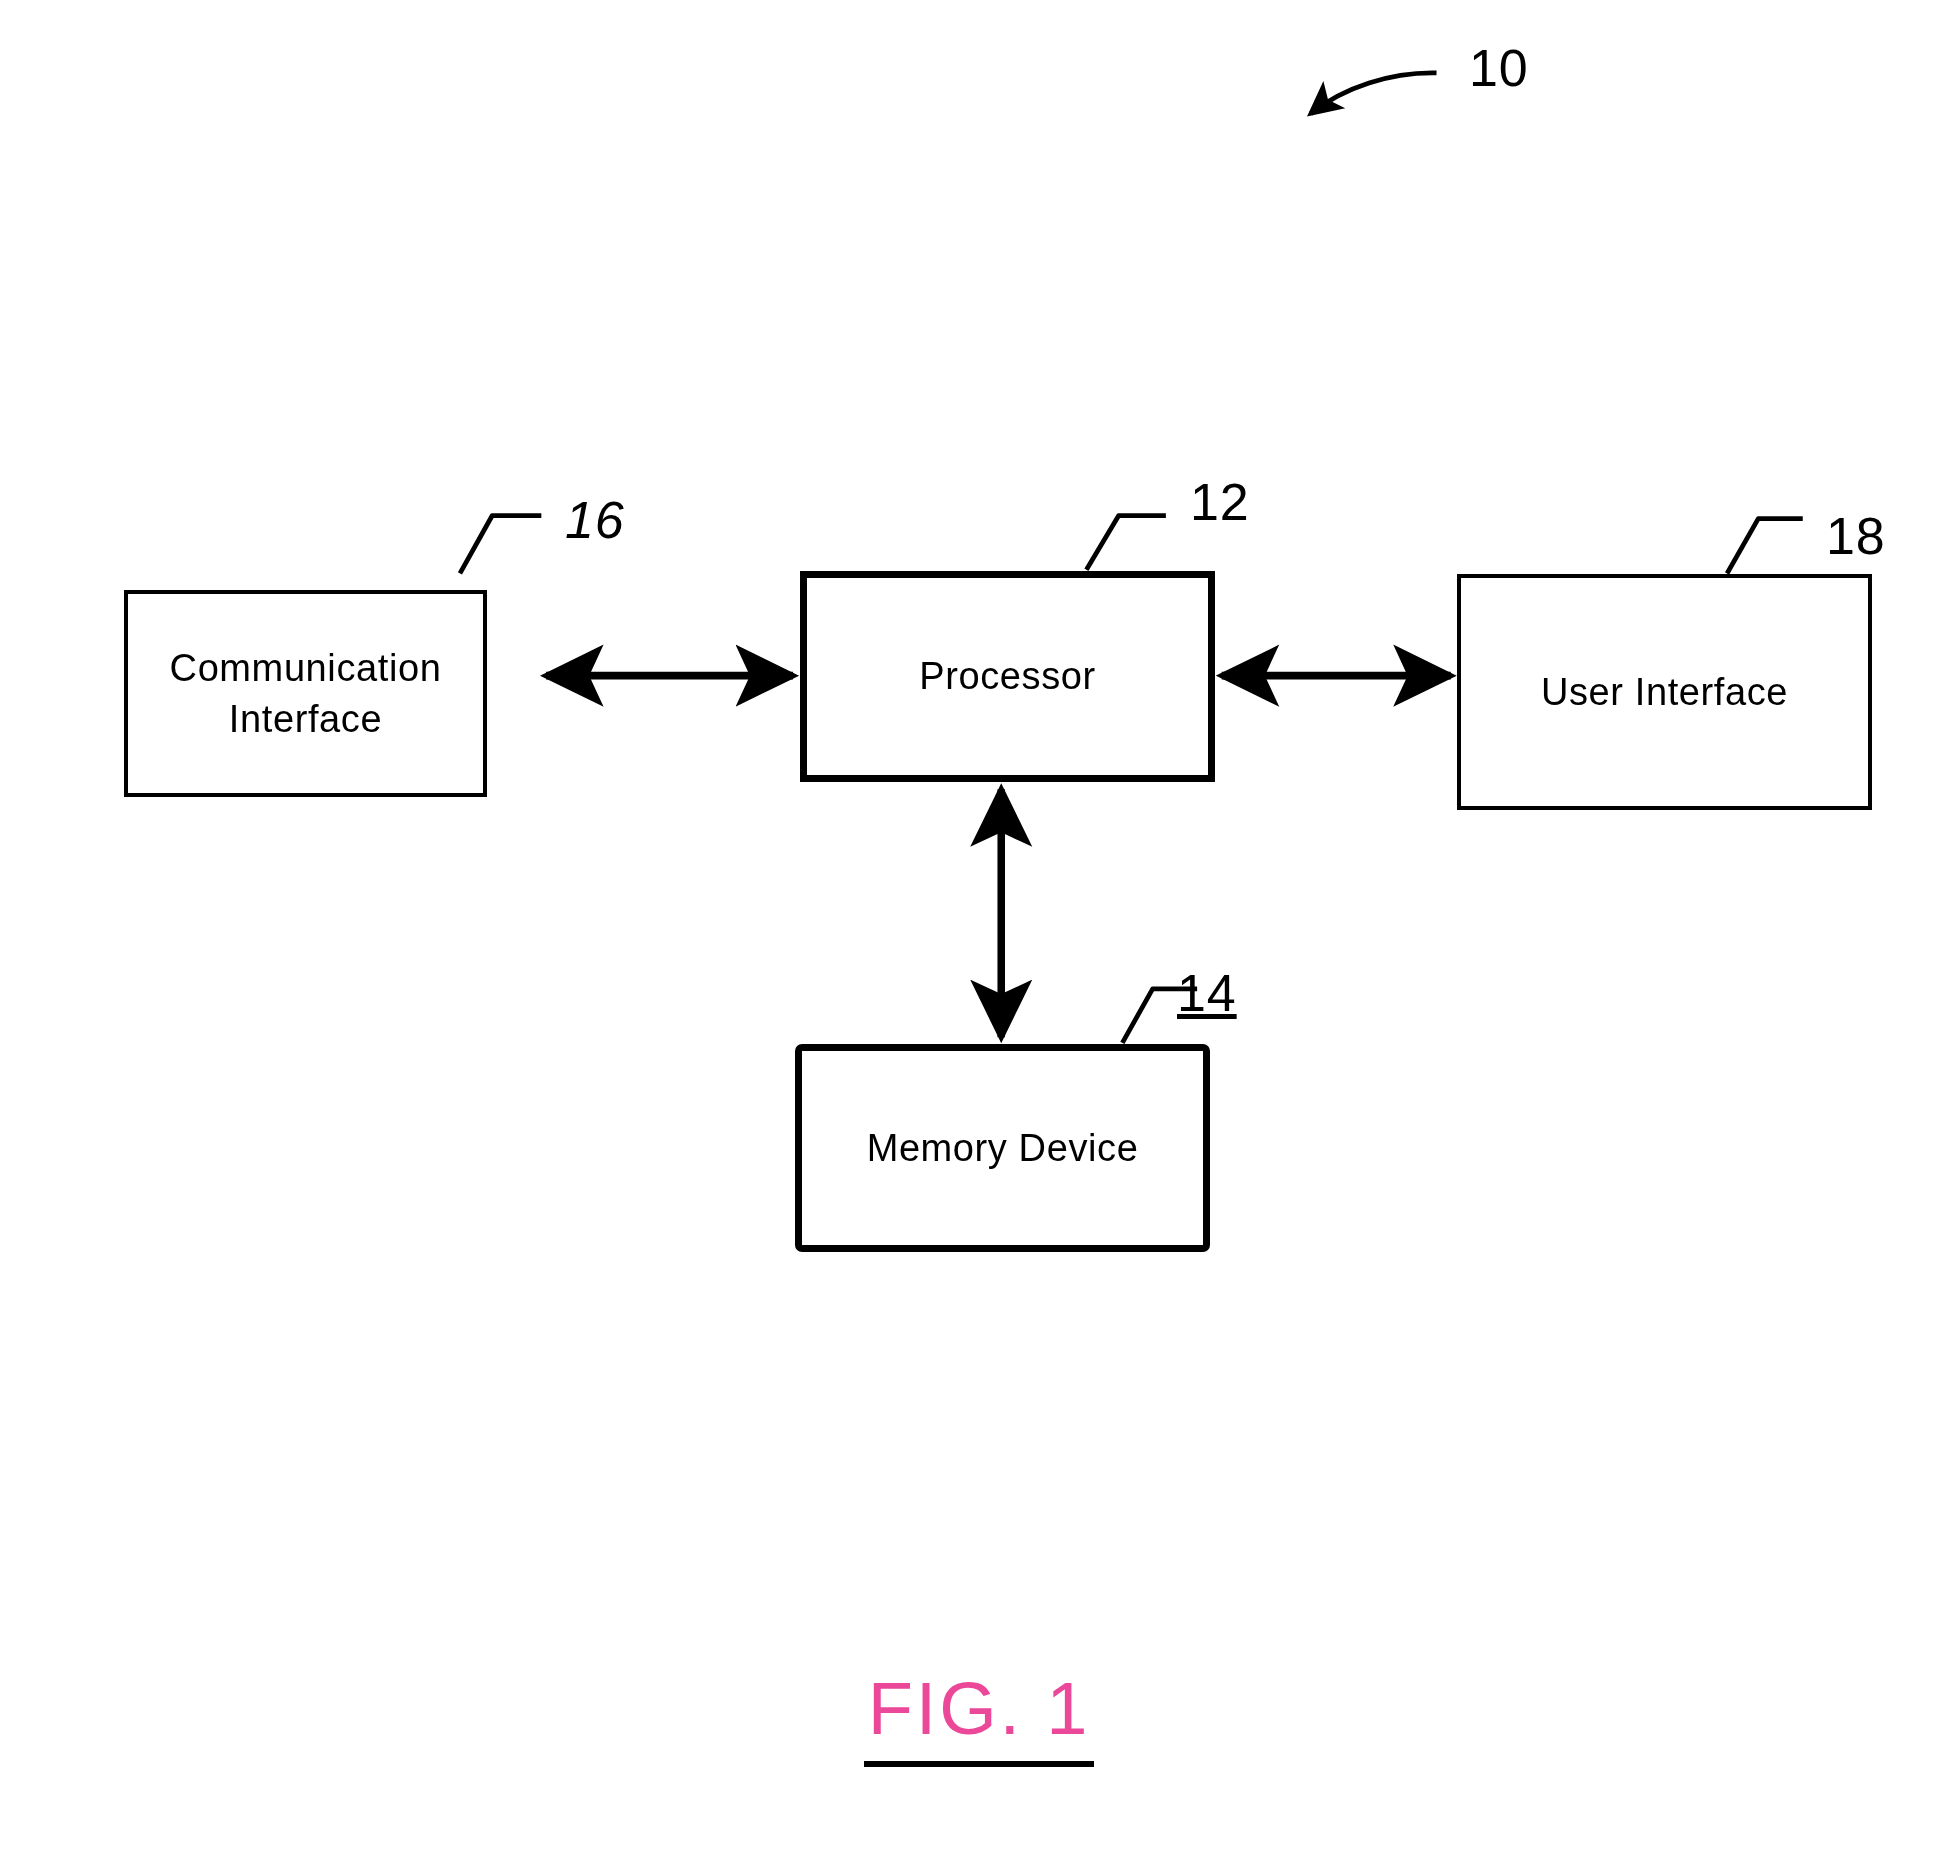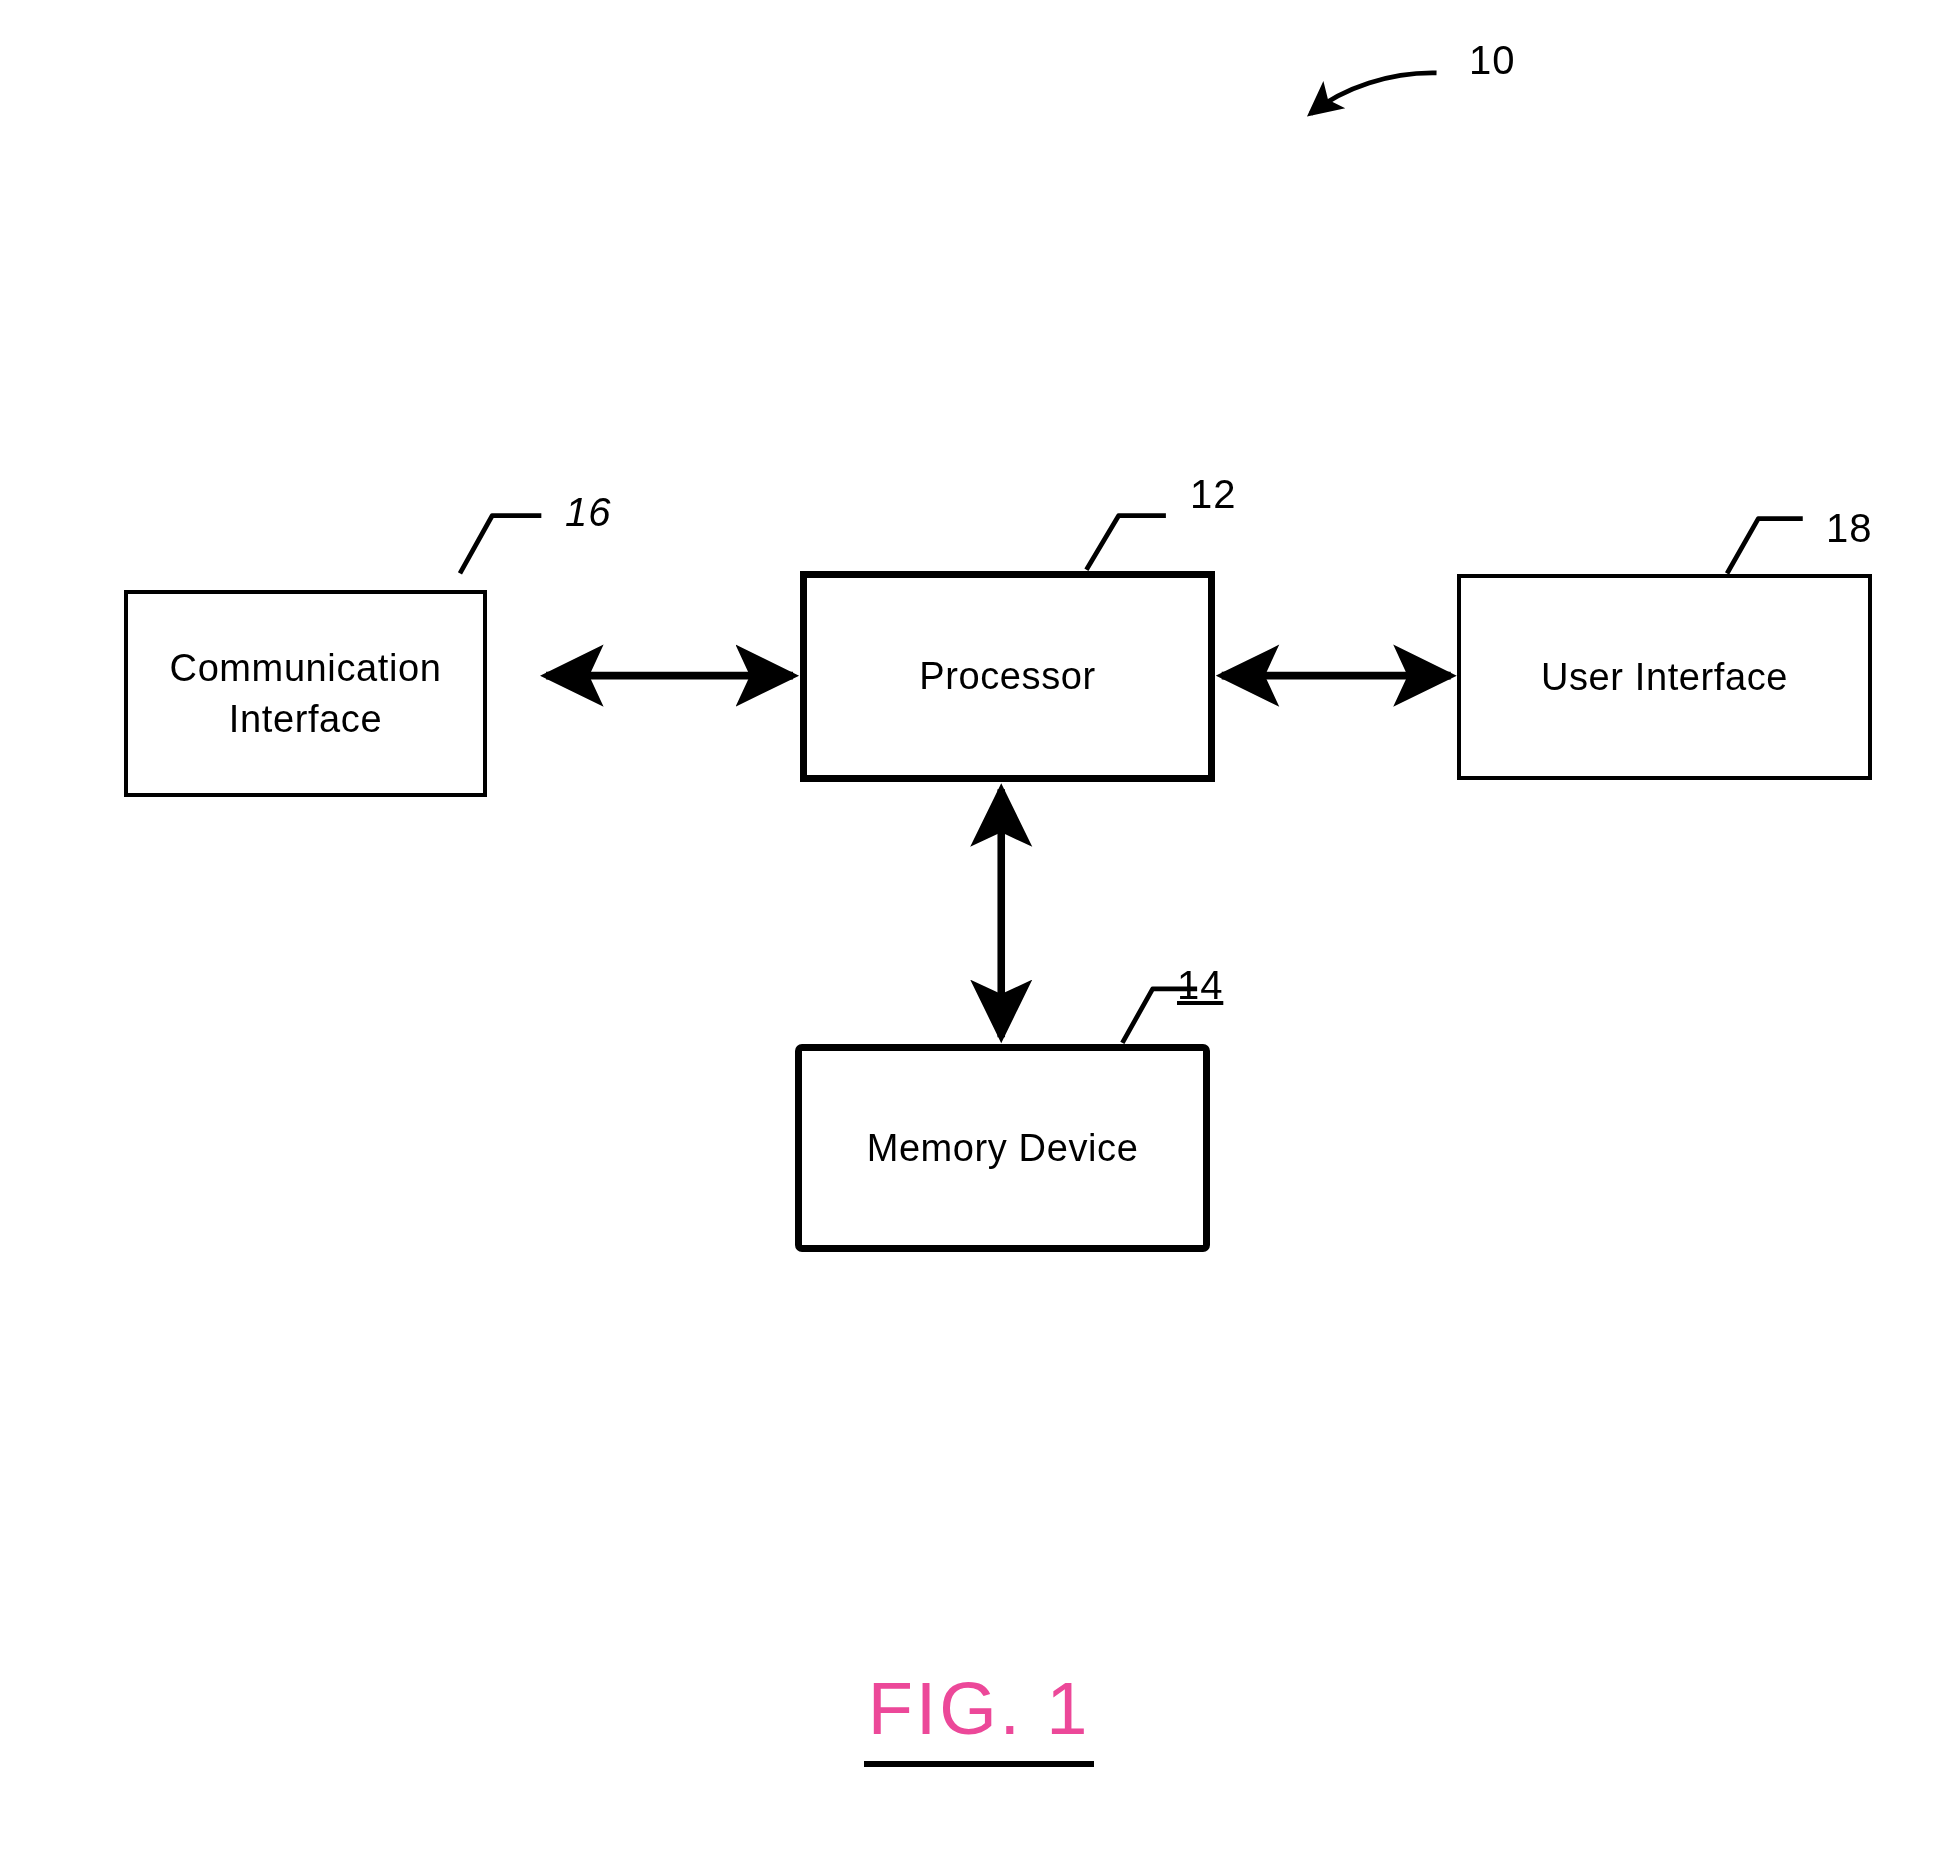--- a/index.html
+++ b/index.html
@@ -41,21 +41,21 @@
   .node-label {
     font-size: 38px;
     line-height: 1.32;
     letter-spacing: 0.6px;
     color: #000000;
     white-space: pre-line;
     font-weight: 400;
   }
   .ref-num {
     position: absolute;
-    font-size: 40px;
+    font-size: 52px;
     letter-spacing: 0.9px;
     color: #000000;
     white-space: nowrap;
   }
   .fig-caption {
     position: absolute;
     left: 0;
     right: 0;
     text-align: center;
     font-size: 74px;
@@ -109,21 +109,21 @@
     <div class="node-label">Communication
 Interface</div>
   </div>
   <div class="ref-num" style="left:565px; top:490px;font-style:italic;">16</div>
 
   <div class="node-box thick" style="left:800px; top:571px; width:415px; height:211px;">
     <div class="node-label">Processor</div>
   </div>
   <div class="ref-num" style="left:1190px; top:472px;">12</div>
 
-  <div class="node-box" style="left:1457px; top:574px; width:415px; height:206px;">
+  <div class="node-box" style="left:1457px; top:574px; width:415px; height:236px;">
     <div class="node-label">User Interface</div>
   </div>
   <div class="ref-num" style="left:1826px; top:506px;">18</div>
 
   <div class="node-box thick" style="left:795px; top:1044px; width:415px; height:208px;border-radius:7px;">
     <div class="node-label">Memory Device</div>
   </div>
   <div class="ref-num" style="left:1177px; top:963px;text-decoration:underline;">14</div>
 
   <div class="fig-caption" style="top:1666px;">

